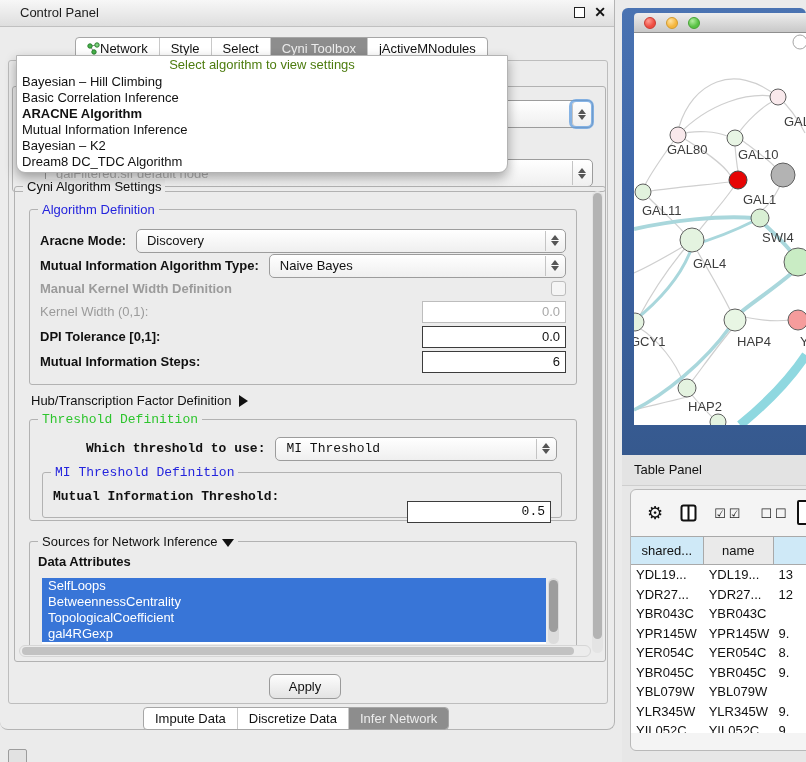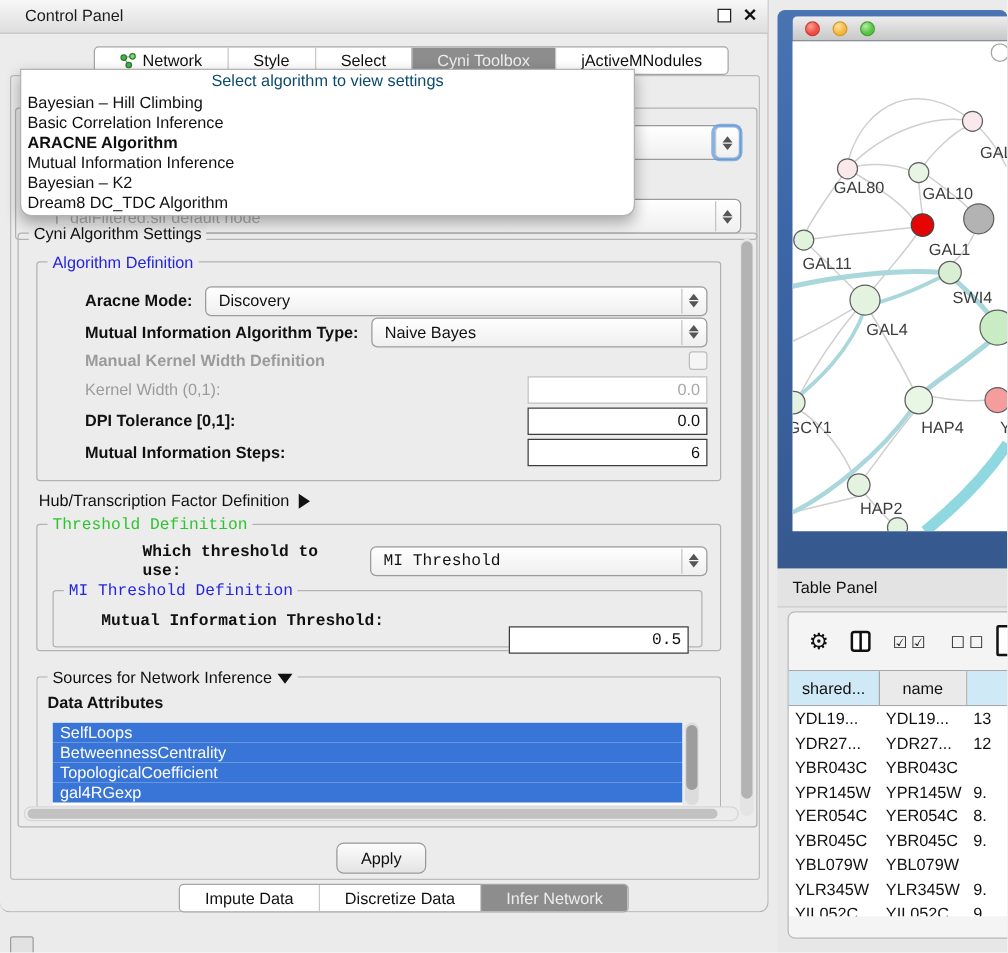--- a/index.html
+++ b/index.html
@@ -13,21 +13,21 @@
   .cp-titlebar{left:0;top:0;width:100%;height:26px;background:linear-gradient(#f7f7f7,#dedede);
                border-bottom:1px solid #c0c0c0;}
   .cp-title{position:absolute;left:20px;top:0;line-height:26px;color:#1c1c1c;text-align:right;}
   .cp-controls{position:absolute;right:8px;top:5px;display:flex;gap:9px;align-items:center;}
   .float-icon{width:9px;height:9px;border:1.5px solid #222;display:inline-block;background:#fff;}
   .close-icon{font-weight:bold;font-size:14px;color:#111;line-height:14px;}
 
   
   .tabbar{display:flex;height:21px;border:1px solid #a6a6a6;border-radius:4px;overflow:hidden;
           background:#fff;align-items:stretch;}
-  .tab{display:flex;align-items:center;gap:5px;padding:0 20px;color:#111;white-space:nowrap;}
+  .tab{display:flex;align-items:center;padding:0 11px;color:#111;white-space:nowrap;}
   .tab + .tab{border-left:1px solid #c9c9c9;}
   .tab.sel{background:#8d8d8d;color:#ededed;}
   .cp-tabs{left:75px;top:37px;}
   .bottom-tabs{left:143px;top:707px;}
 
   
   .content-frame{left:8px;top:60px;width:598px;height:642px;border:1px solid #bdbdbd;
                  border-radius:3px;background:#ececec;}
   .grp{position:absolute;border:1px solid #b2b2b2;border-radius:3px;}
   .legend{position:absolute;top:-8px;left:8px;background:#ececec;padding:0 4px;line-height:15px;white-space:nowrap;}
@@ -43,28 +43,28 @@
   .tri-up{width:0;height:0;border-left:4px solid transparent;border-right:4px solid transparent;
           border-bottom:5px solid #555;}
   .tri-down{width:0;height:0;border-left:4px solid transparent;border-right:4px solid transparent;
             border-top:5px solid #555;}
   .field{height:20px;border:1px solid #3c3c3c;background:#fff;text-align:right;
          padding:0 5px;line-height:20px;}
   .field.dis{border-color:#bdbdbd;color:#a8a8a8;}
   .checkbox{width:13px;height:13px;border:1px solid #bdbdbd;border-radius:3px;background:#f5f5f5;}
 
   .frow{display:flex;align-items:center;margin:0 10px 4px 10px;height:21px;}
-  .flabel{font-weight:bold;margin-left:28px;}
+  .flabel{font-weight:bold;}
   .flabel.gray{color:#9b9b9b;}
   .sp{flex:1;}
 
   
   .popup{left:16px;top:55px;width:490px;height:116px;background:#fff;border:1px solid #b3b3b3;
          border-radius:0 0 9px 9px;box-shadow:0 5px 12px rgba(0,0,0,.33);z-index:40;overflow:hidden;}
-  .popup-hint{height:18px;line-height:18px;text-align:center;color:#0c4a6e;}
+  .popup-hint{height:18px;line-height:18px;text-align:center;color:#4d7c0f;}
   .pitem{height:16px;line-height:16px;padding-left:5px;}
   .pitem.sel{font-weight:bold;}
 
   
   .vtrack{position:absolute;background:#e4e4e4;border-radius:6px;}
   .vthumb{position:absolute;left:1px;right:1px;background:#b3b3b3;border-radius:5px;}
   .htrack{position:absolute;background:#ececec;border:1px solid #d6d6d6;border-radius:6px;}
   .hthumb{position:absolute;top:1px;bottom:1px;background:#c2c2c2;border-radius:5px;}
 
   

